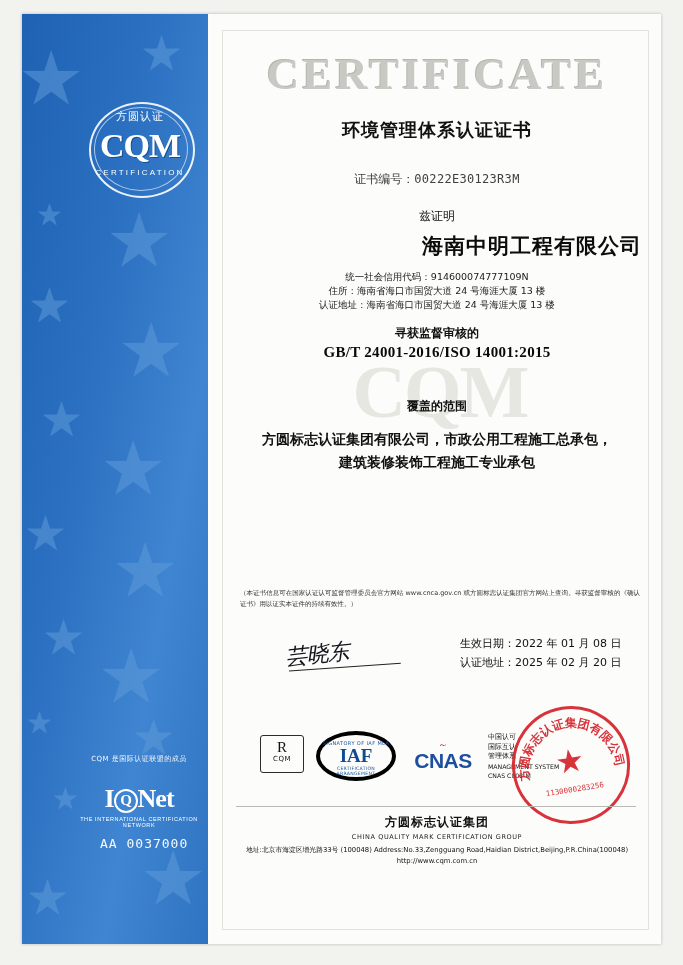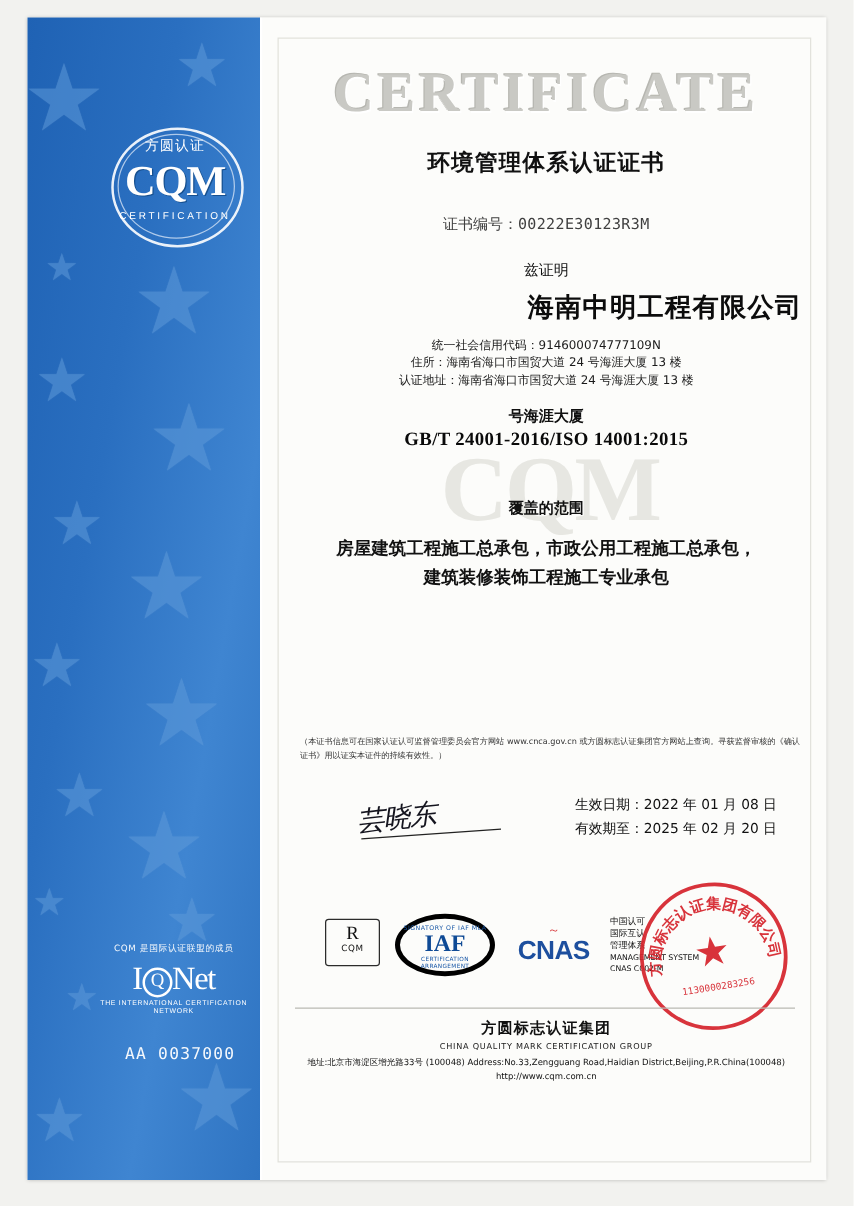--- a/index.html
+++ b/index.html
@@ -140,23 +140,23 @@
     color: #ffffff;
   }
   .iqnet .cn {
     font-size: 7px;
     letter-spacing: .5px;
     opacity: .95;
     font-family: "DejaVu Sans", sans-serif;
     text-align: center;
   }
   .iqnet .mark {
-    margin-top: 4px;
+    margin-top: 20px;
     font-size: 26px;
-    font-weight: normal;
+    font-weight: bold;
     font-family: "Liberation Serif", serif;
     letter-spacing: -1px;
   }
   .iqnet .mark .q {
     display: inline-block;
     border: 2px solid #ffffff;
     border-radius: 50%;
     width: 20px; height: 20px;
     line-height: 18px;
     font-size: 15px;
@@ -539,39 +539,39 @@
 
   <div class="hereby">兹证明</div>
   <div class="company">海南中明工程有限公司</div>
 
   <div class="info-lines">
     <div>统一社会信用代码：914600074777109N</div>
     <div>住所：海南省海口市国贸大道 24 号海涯大厦 13 楼</div>
     <div>认证地址：海南省海口市国贸大道 24 号海涯大厦 13 楼</div>
   </div>
 
-  <div class="std-label">号海涯大厦</div>
+  <div class="std-label">寻获监督审核的</div>
   <div class="std-value">GB/T 24001-2016/ISO 14001:2015</div>
 
   <div class="scope-label">覆盖的范围</div>
   <div class="scope-body">
-    <div>房屋建筑工程施工总承包，市政公用工程施工总承包，</div>
+    <div>方圆标志认证集团有限公司，市政公用工程施工总承包，</div>
     <div>建筑装修装饰工程施工专业承包</div>
   </div>
 
   <div class="disclaimer">（本证书信息可在国家认证认可监督管理委员会官方网站 www.cnca.gov.cn 或方圆标志认证集团官方网站上查询。寻获监督审核的《确认证书》用以证实本证件的持续有效性。）</div>
 
   <div class="signature">
     <span>芸晓东</span>
     <span class="underline"></span>
   </div>
 
   <div class="dates">
     <div><span>生效日期：</span><span>2022 年 01 月 08 日</span></div>
-    <div><span>有效期至：</span><span>2025 年 02 月 20 日</span></div>
+    <div><span>认证地址：</span><span>2025 年 02 月 20 日</span></div>
   </div>
 
   <div class="marks">
     <div class="mark-box rcqm">
       <div class="r">R</div>
       <div class="t">CQM</div>
     </div>
 
     <div class="mark-box iaf">
       <div class="top">SIGNATORY OF IAF MLA</div>

